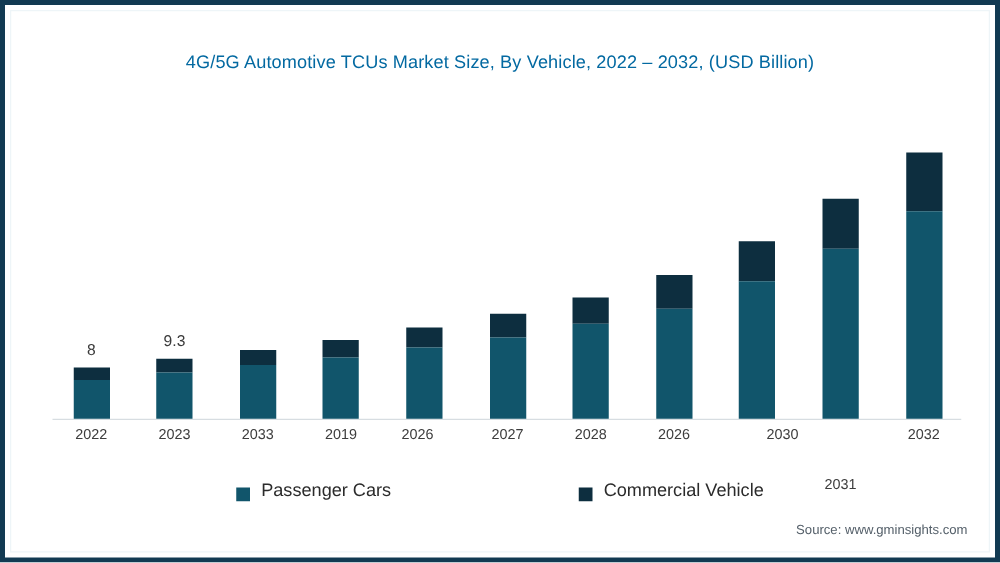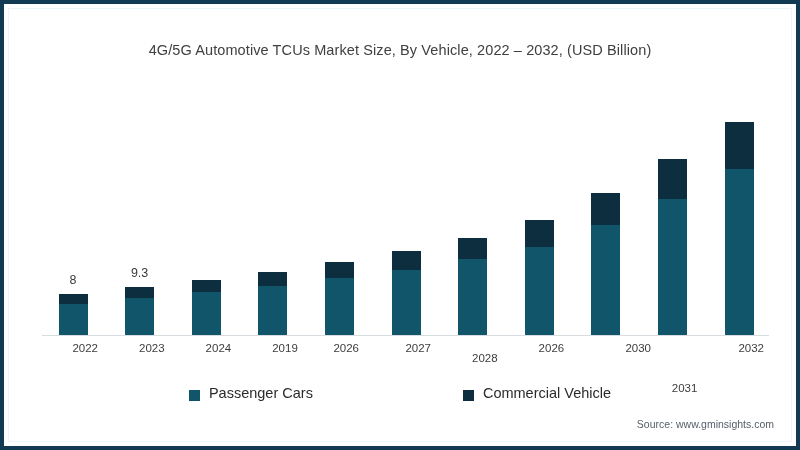--- a/index.html
+++ b/index.html
@@ -31,21 +31,21 @@
     pointer-events: none;
   }
 
   #chart-title {
     position: absolute;
     left: 0;
     right: 0;
     top: 38px;
     text-align: center;
     font-size: 14.5px;
-    color: #404040;
+    color: #0369a1;
     letter-spacing: 0.1px;
     white-space: nowrap;
   }
 
   
   #plot {
     position: absolute;
     left: 38px;
     top: 90px;
     width: 727px;
@@ -94,21 +94,21 @@
     left: 38px;
     top: 338px;
     width: 727px;
     height: 20px;
   }
   .tick-label {
     position: absolute;
     top: 0;
     width: 50px;
     margin-left: -25px;
-    text-align: right;
+    text-align: center;
     font-size: 11.5px;
     color: #3d3d3d;
   }
 
   
   #legend {
     position: absolute;
     left: 0;
     right: 0;
     top: 381px;
@@ -199,25 +199,25 @@
       <div class="bar-group" style="left: 682.5px; height: 213px;">
         <div class="seg seg-commercial" style="height: 47px; background: rgb(13, 46, 63);"></div>
         <div class="seg seg-passenger" style="height: 166px; background: rgb(17, 85, 107);"></div>
       </div>
     </div>
 
   <div id="x-axis">
 
   <div class="tick-label" style="left: 31px;">2022</div>
       <div class="tick-label" style="left: 97.6px;">2023</div>
-      <div class="tick-label" style="left: 164.2px;">2024</div>
+      <div class="tick-label" style="left: 164.2px;">2033</div>
       <div class="tick-label" style="left: 230.8px;">2019</div>
       <div class="tick-label" style="left: 292px;">2026</div>
       <div class="tick-label" style="left: 364px;">2027</div>
-      <div class="tick-label" style="left: 430.6px; margin-top: 10px;">2028</div>
+      <div class="tick-label" style="left: 430.6px;">2028</div>
       <div class="tick-label" style="left: 497.2px;">2026</div>
       <div class="tick-label" style="left: 584px;">2030</div>
       <div class="tick-label" style="left: 630.4px; margin-top: 40px;">2031</div>
       <div class="tick-label" style="left: 697px;">2032</div>
     </div>
 
   <div id="legend">
     <div class="legend-item">
       <span class="legend-swatch" style="background:#11556b"></span>
       <span class="legend-text">Passenger Cars</span>

